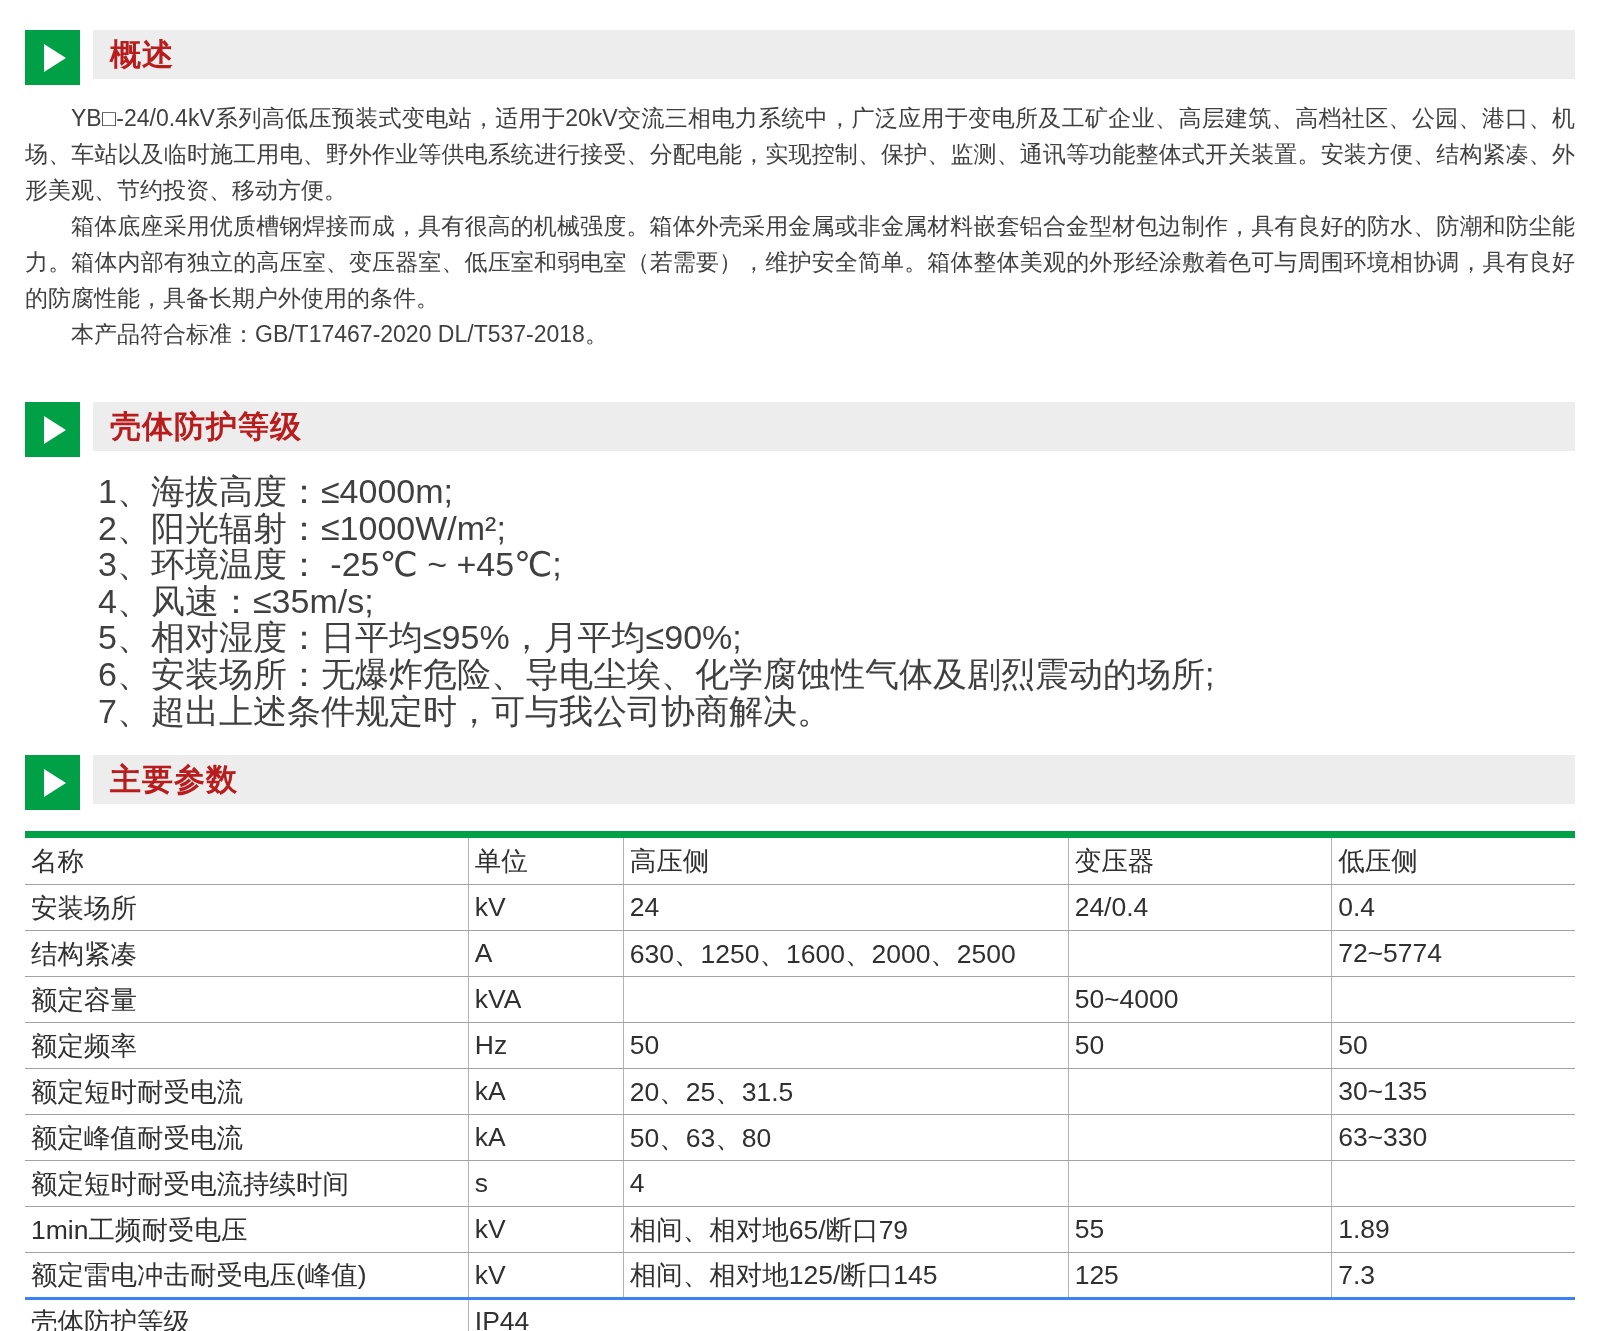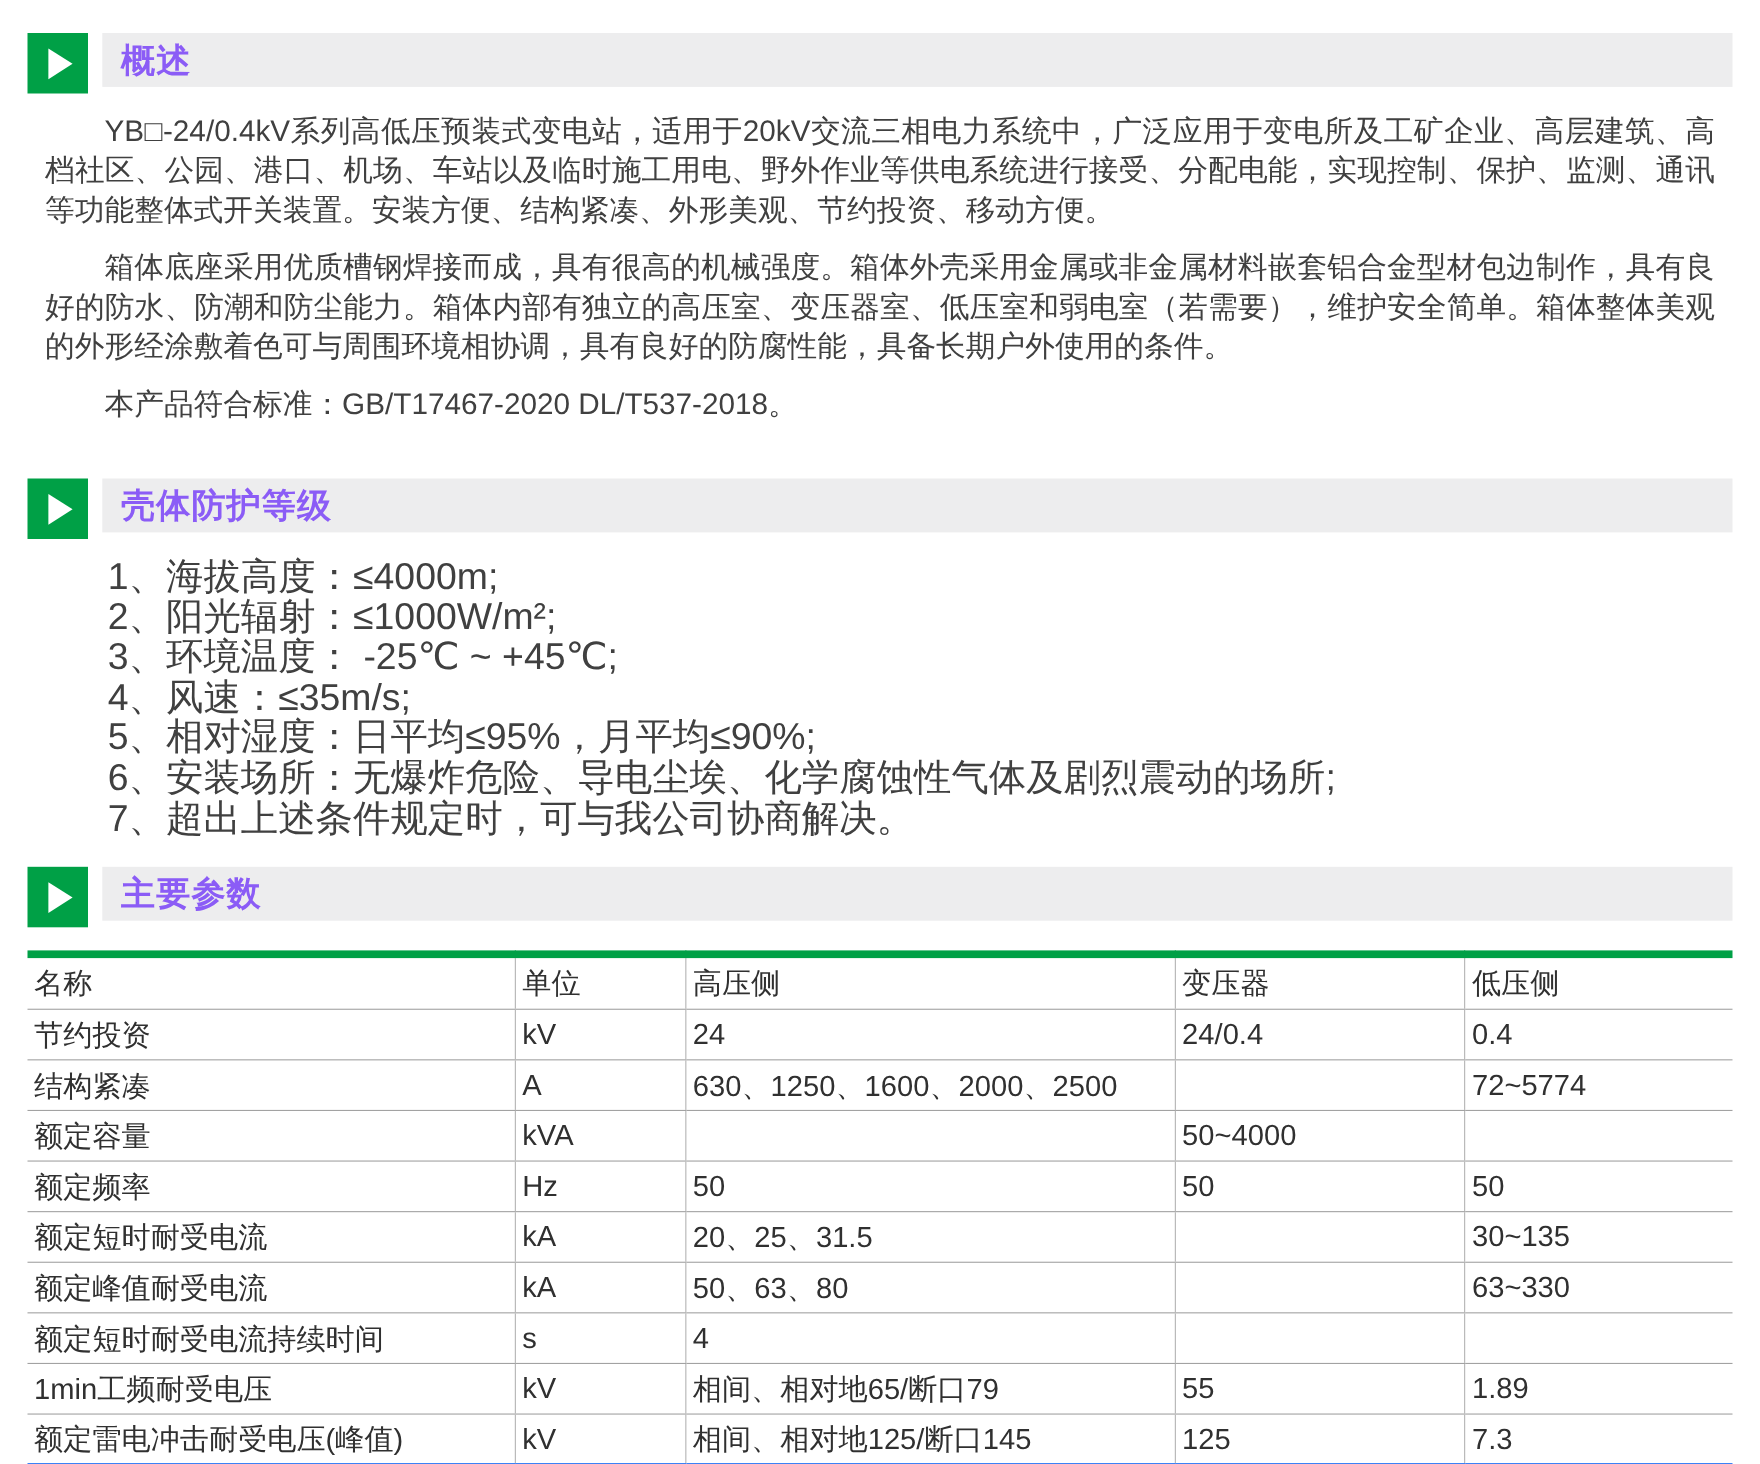--- a/index.html
+++ b/index.html
@@ -24,26 +24,26 @@
     width:0; height:0;
     border-top:14px solid transparent;
     border-bottom:14px solid transparent;
     border-left:22px solid #ffffff;
     margin-left:5px;
   }
   .bar {
     flex:1; margin-left:13px; background:#ededee; height:49px;
     display:flex; align-items:center; padding-left:17px;
   }
-  .bar h2 { margin:0; font-size:31px; font-weight:bold; color:#8b5cf6; letter-spacing:1px; }
+  .bar h2 { margin:0; font-size:31px; font-weight:bold; color:#b91c1c; letter-spacing:1px; }
 
   
   .paragraphs { margin-top:15px; }
   .para {
-    margin:16px; font-size:27px; line-height:36px;
+    margin:0; font-size:23px; line-height:36px;
     text-align:justify; text-indent:2em; color:#404040;
   }
 
   
   .section-env { margin-top:50px; }
   .env-list { margin:16px 0 0 73px; }
   .env-item { font-size:34px; line-height:36.6px; color:#404040; }
 
   
   .section-params { margin-top:26px; }
@@ -128,21 +128,21 @@
           <tr>
             <th>名称</th>
             <th>单位</th>
             <th>高压侧</th>
             <th>变压器</th>
             <th>低压侧</th>
           </tr>
         </thead>
         <tbody>
           <tr>
-            <td>节约投资</td>
+            <td>安装场所</td>
             <td>kV</td>
             <td>24</td>
             <td>24/0.4</td>
             <td>0.4</td>
           </tr>
           <tr>
             <td>结构紧凑</td>
             <td>A</td>
             <td>630、1250、1600、2000、2500</td>
             <td></td>

